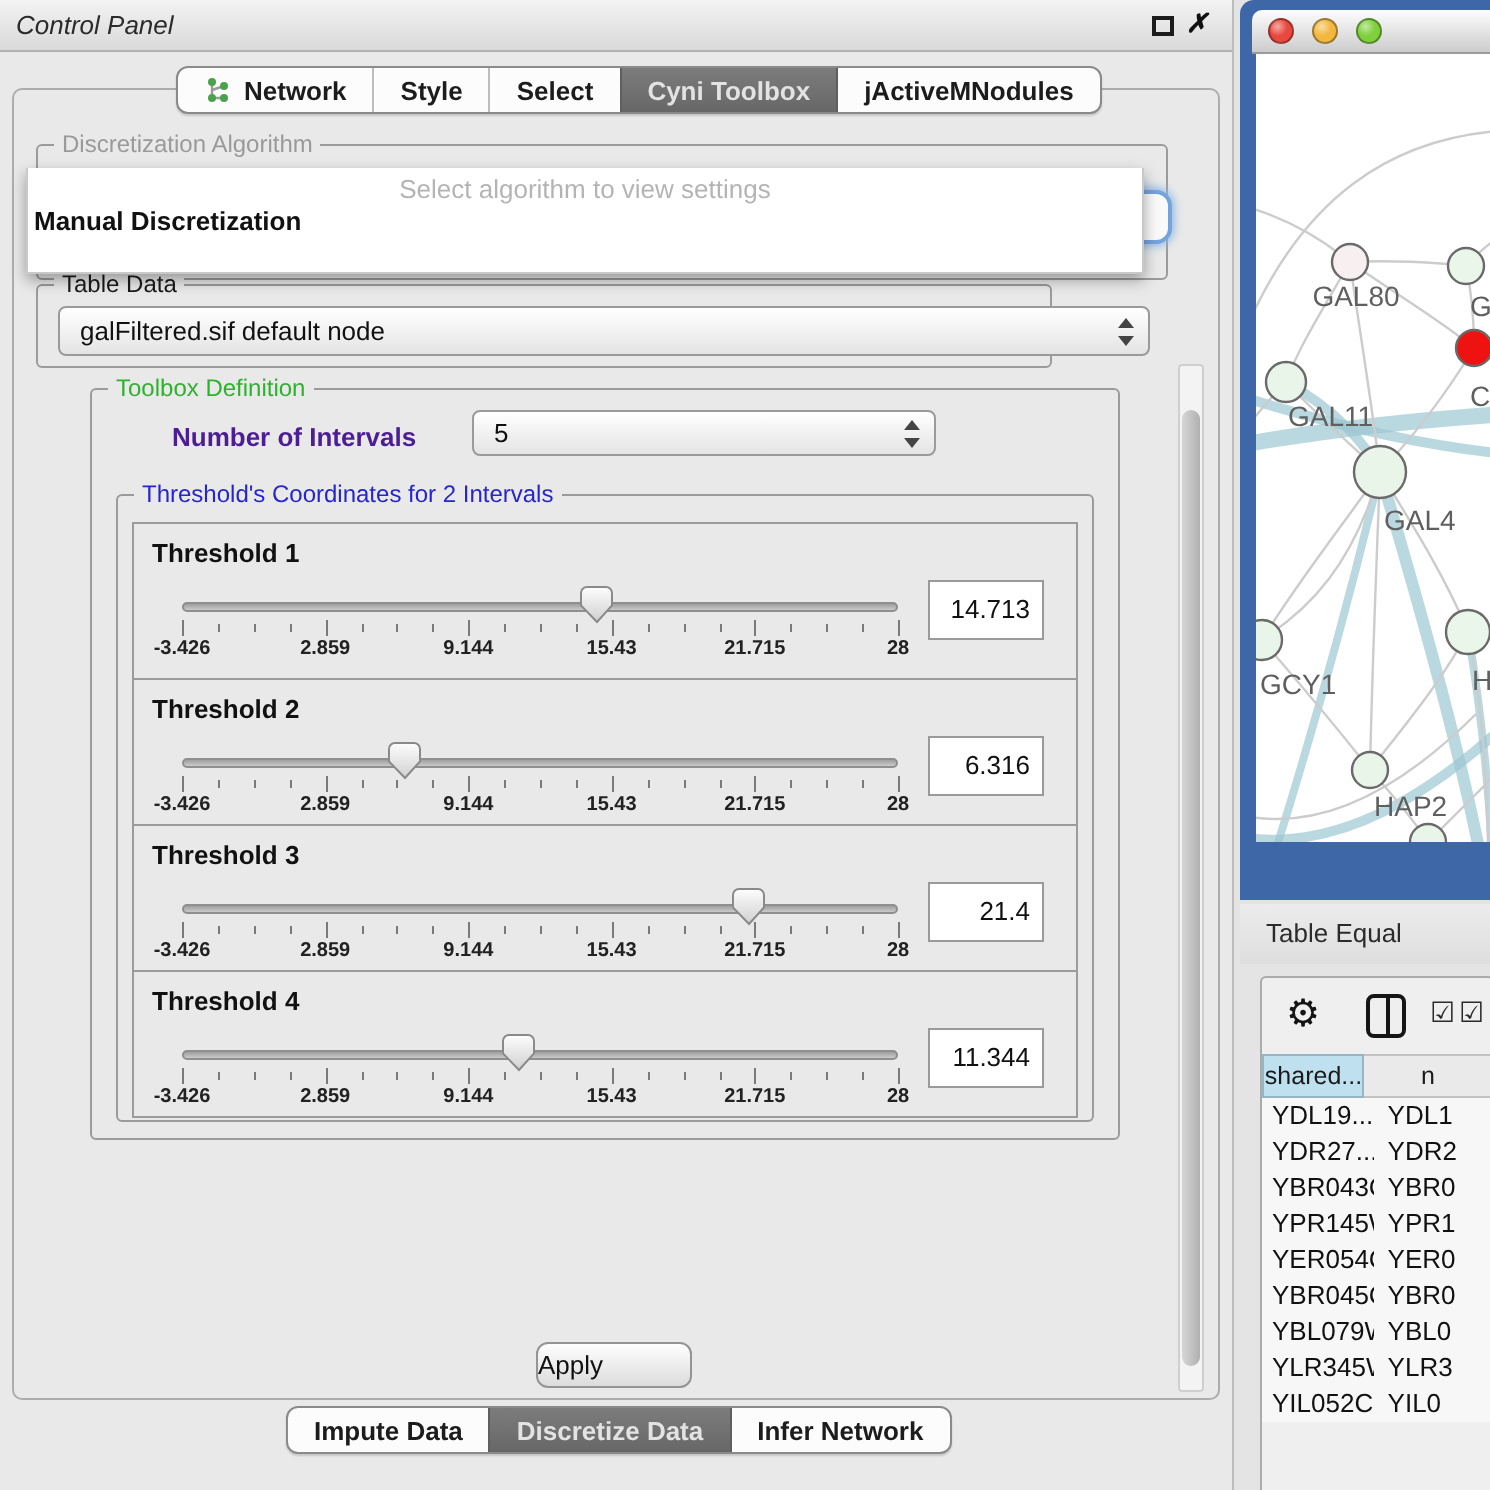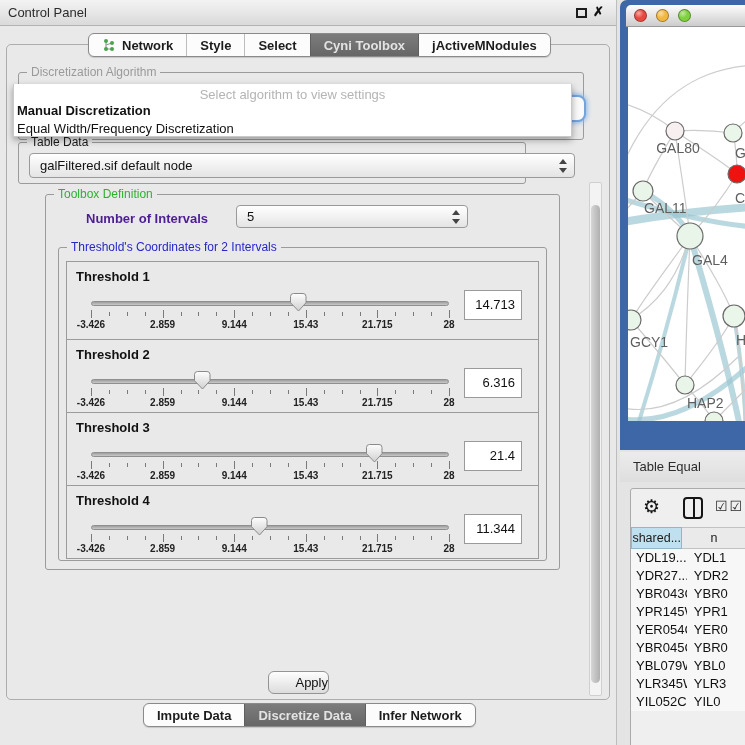--- a/index.html
+++ b/index.html
@@ -3,21 +3,21 @@
 <meta charset="utf-8">
 <style>
   html,body{margin:0;padding:0;background:#e4e4e4;}
   *{box-sizing:border-box;}
   #stage{position:relative;width:745px;height:745px;overflow:hidden;
          font-family:"Liberation Sans",sans-serif;color:#1a1a1a;background:#e4e4e4;}
 
   
   .cp{position:absolute;left:0;top:0;width:617px;height:745px;background:#e9e9e9;border-right:1px solid #bdbdbd;}
   .cp-titlebar{position:absolute;left:0;top:0;width:100%;height:26px;
-    background:linear-gradient(#f3f3f3,#dadada);border-bottom:1px solid #b2b2b2;}
+    background:linear-gradient(#f3f3f3,#dadada);border-bottom:1px solid #b2b2b2;font-style:italic;}
   .cp-title{position:absolute;left:8px;top:5px;font-size:13px;color:#2b2b2b;}
   .float-btn{position:absolute;left:576px;top:8px;width:11px;height:10px;border:2px solid #1c1c1c;background:transparent;}
   .close-btn{position:absolute;left:593px;top:4px;font-size:13px;font-weight:bold;color:#111;}
 
   
   .seg{position:absolute;display:inline-flex;background:#fcfcfc;border:1px solid #8a8a8a;
        border-radius:6px;overflow:hidden;height:24px;box-shadow:0 1px 1px rgba(0,0,0,.15);}
   .seg .tab{display:flex;align-items:center;padding:0 13px;font-size:13px;font-weight:bold;color:#1c1c1c;white-space:nowrap;}
   .seg .tab + .tab{border-left:1px solid #bdbdbd;}
   .seg .tab.sel{background:linear-gradient(#7c7c7c,#676767);color:#e3e3e3;border-left:1px solid #5f5f5f;}
@@ -70,22 +70,22 @@
   .valuebox{position:absolute;right:16px;top:28px;width:58px;height:30px;background:#fff;border:1px solid #9a9a9a;
     font-size:13px;line-height:28px;text-align:right;padding-right:6px;color:#111;}
 
   
   .listbox{position:absolute;background:#fff;border:1px solid #a6a6a6;overflow:hidden;}
   .listbox .li{font-size:13px;line-height:17px;padding-left:18px;color:#111;white-space:nowrap;}
   .lscroll{position:absolute;right:0;top:0;width:13px;height:100%;background:#f1f1f1;border-left:1px solid #d0d0d0;}
   .lscroll .th{position:absolute;left:2px;top:2px;width:9px;height:30px;border-radius:5px;
     background:linear-gradient(90deg,#d2d2d2,#aeaeae);}
 
-  .apply-btn{position:absolute;left:268px;top:671px;width:61px;height:23px;border:1px solid #949494;border-radius:6px;
-    background:linear-gradient(#fefefe,#dcdcdc);font-size:13px;text-align:right;line-height:21px;color:#111;}
+  .apply-btn{position:absolute;left:268px;top:671px;width:78px;height:23px;border:1px solid #949494;border-radius:6px;
+    background:linear-gradient(#fefefe,#dcdcdc);font-size:13px;text-align:left;line-height:21px;color:#111;}
 
   
   .vscroll{position:absolute;left:589px;top:182px;width:13px;height:514px;background:#f3f3f3;
     border:1px solid #cfcfcf;border-radius:2px;}
   .vscroll .th{position:absolute;left:1px;top:22px;width:9px;height:478px;border-radius:5px;
     background:linear-gradient(90deg,#d6d6d6,#b0b0b0);}
 
   
   .netwin{position:absolute;left:620px;top:0;width:125px;height:450px;background:#3e67a8;border-top-left-radius:7px;}
   .net-titlebar{position:absolute;left:6px;top:5px;right:0;height:22px;border-top-left-radius:5px;
@@ -156,21 +156,20 @@
 
     <div class="group" style="left:18px;top:72px;width:566px;height:68px;">
       <span class="legend faded">Discretization Algorithm</span>
     </div>
     <div class="focus-ring"></div>
 
     <div class="dd-overlay">
       <div class="dd-ph">Select algorithm to view settings</div>
       <div style="position:absolute;left:0;top:18px;width:100%;" id="dd-options">
           <div class="dd-opt hl">Manual Discretization</div>
-          <div class="dd-opt">Equal Width/Frequency Discretization</div>
         </div>
     </div>
 
     <div class="group" style="left:18px;top:142px;width:508px;height:42px;">
       <span class="legend">Table Data</span>
       <div class="combo" style="left:10px;top:10px;width:546px;">
         <span>galFiltered.sif default node</span>
         <span class="stepper">
             <i class="up"></i>
             <i class="dn"></i>

